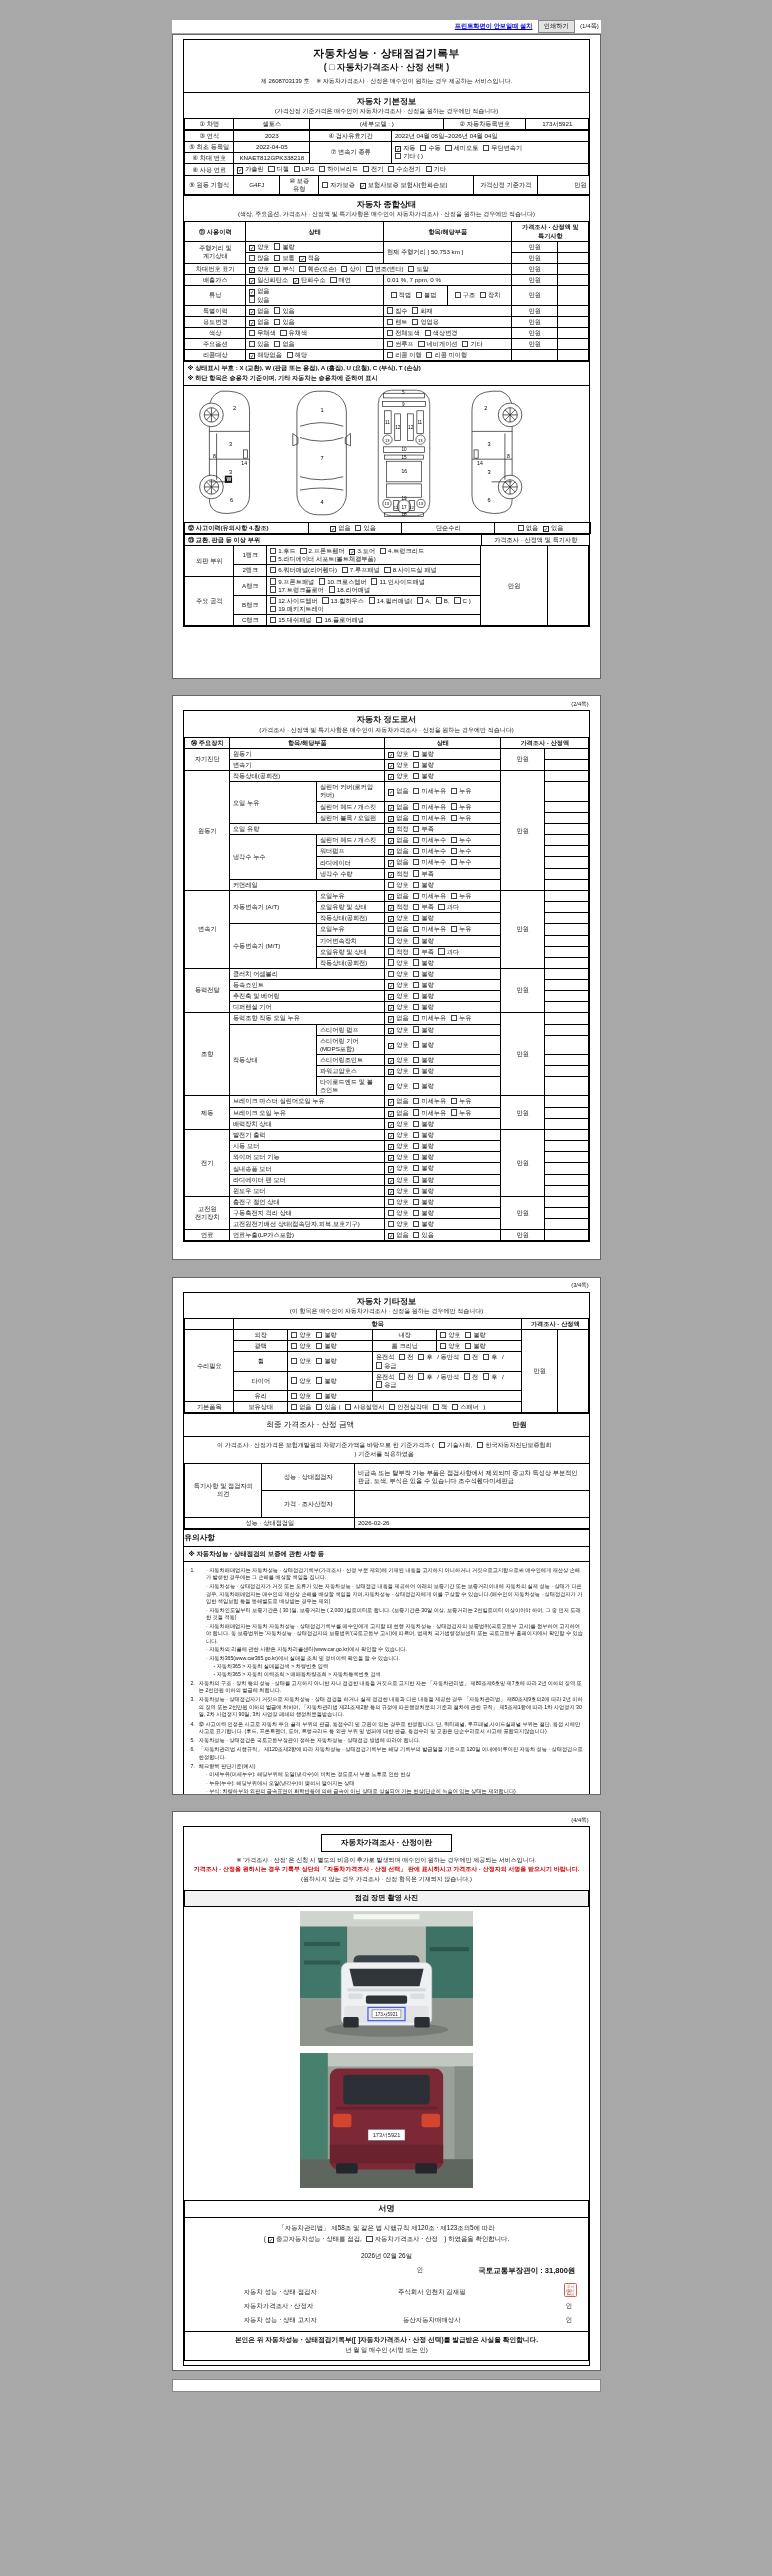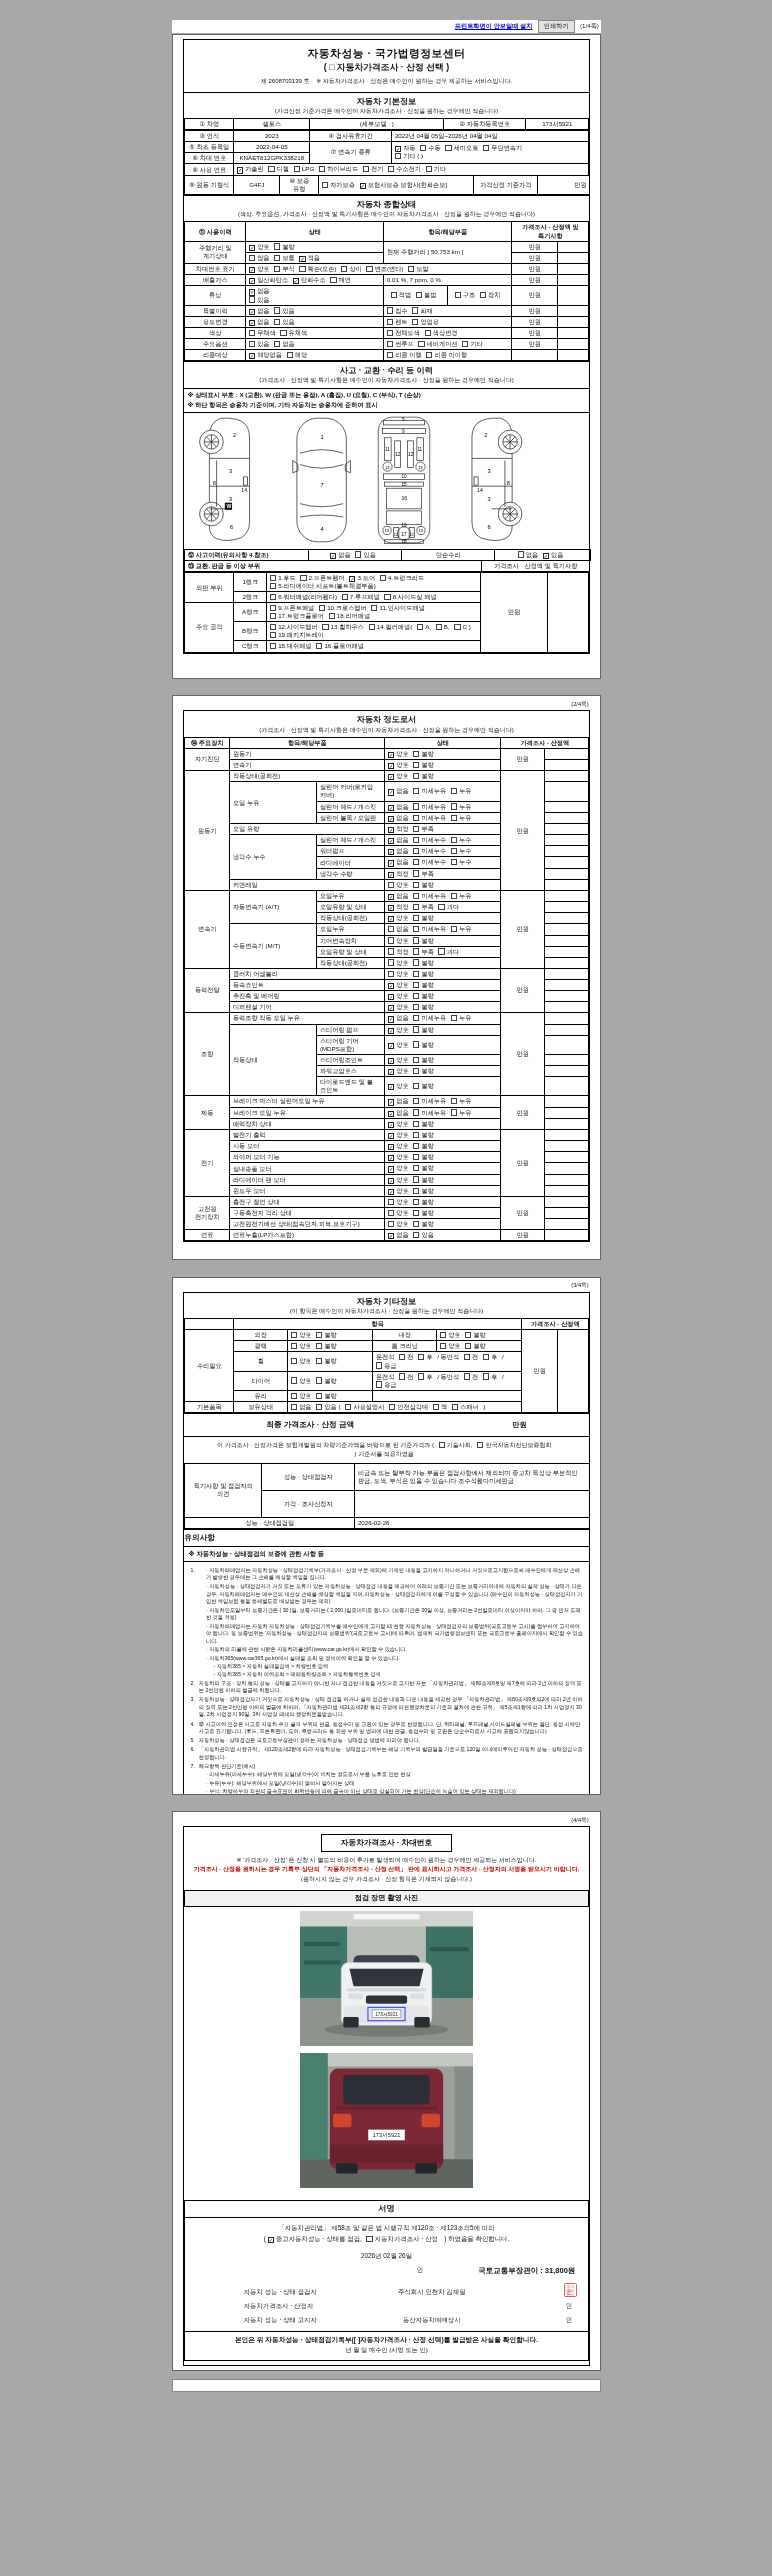--- a/index.html
+++ b/index.html
@@ -30,21 +30,21 @@
   .legend div{padding:0.5px 0;}
   .diagram{border-top:0.5px solid #000;text-align:center;padding:2.1px 0;}
   .notice-title{font-size:7.7px;font-weight:bold;text-align:left;padding:3.1px 0;border-top:1px solid #000;}
   .notice-sec{font-size:6.4px;font-weight:bold;padding:2.6px 4.1px;border-top:1px solid #000;border-bottom:0.5px solid #000;}
   .nl{padding:3.1px 5.2px 4.1px;font-size:5.2px;line-height:1.45;}
   .ni{position:relative;padding-left:9.3px;margin-top:1.5px;}
   .nn{position:absolute;left:1px;}
   .ns{padding-left:16.5px;margin-top:1px;}
   .ns2{padding-left:24px;margin-top:0.5px;}
   .finalrow{display:flex;border-top:1px solid #000;align-items:center;padding:6.2px 0;}
-  .finalrow .fl{font-size:7.7px;font-weight:bold;padding-left:82px;flex:1;}
+  .finalrow .fl{font-size:7.7px;font-weight:normal;padding-left:82px;flex:1;}
   .finalrow .fu{font-size:7.2px;font-weight:bold;padding-right:62px;}
   .basis{border-top:0.5px solid #000;font-size:6px;text-align:center;padding:4.1px 3.1px;}
   .p4labelbox{width:129px;margin:7.2px auto 0;border:1px solid #000;text-align:center;font-size:7.7px;font-weight:bold;padding:3.1px 0;background:#fff;position:relative;z-index:2;}
   .expbox{border:1px solid #000;margin-top:-9.3px;padding:12.4px 8.2px 5.2px;text-align:center;font-size:6px;line-height:1.6;}
   .expbox .red{color:#cc0000;font-weight:bold;}
   .photohead{border:1px solid #000;border-top:none;font-size:7.2px;font-weight:bold;text-align:center;padding:2.6px 0;background:#f2f2f2;}
   .photowrap{text-align:center;padding:4.1px 0 1px;}
   .signbox{border:1px solid #000;margin-top:9px;}
   .signtitle{font-size:8.2px;font-weight:bold;text-align:center;padding:2.6px 0;border-bottom:1px solid #000;}
   .signbody{padding:5.2px 12.4px 3.1px;font-size:6.4px;}
@@ -70,21 +70,21 @@
 <div class="stage">
   <div class="topgap"></div>
   <div class="toolbar">
     <a>프린트화면이 안보일때 설치</a>
     <button class="printbtn">인쇄하기</button>
     <span class="pageind">(1/4쪽)</span>
   </div>
 
   <div class="page" style="height:645px">
     <div class="box">
-      <div class="doc-title">자동차성능 · 국가법령정보센터</div>
+      <div class="doc-title">자동차성능 · 상태점검기록부</div>
       <div class="doc-sub">( □ 자동차가격조사 · 산정 선택 )</div>
       <div class="doc-no"><span>제 2608703139 호</span>&nbsp;&nbsp;&nbsp;&nbsp;<span>※ 자동차가격조사 · 산정은 매수인이 원하는 경우 제공하는 서비스입니다.</span></div>
 
       <div class="sec-head">
         <div class="sec-title">자동차 기본정보</div>
         <div class="sec-sub">(가격산정 기준가격은 매수인이 자동차가격조사 · 산정을 원하는 경우에만 적습니다)</div>
       </div>
 
       <table class="t">
         <colgroup>
@@ -254,24 +254,20 @@
         <tr>
           <td class="c">리콜대상</td>
           <td><span class="cbi"><span class="cb on">✓</span><span class="cbl">해당없음</span></span><span class="cbi"><span class="cb"></span><span class="cbl">해당</span></span></td>
           <td colspan="2"><span class="cbi"><span class="cb"></span><span class="cbl">리콜 이행</span></span><span class="cbi"><span class="cb"></span><span class="cbl">리콜 미이행</span></span></td>
           <td></td>
               <td></td>
         </tr>
       </tbody>
         </table>
 
-      <div class="sec-head" style="margin-top:-0.5px">
-        <div class="sec-title">사고 · 교환 · 수리 등 이력</div>
-        <div class="sec-sub">(가격조사 · 산정액 및 특기사항은 매수인이 자동차가격조사 · 산정을 원하는 경우에만 적습니다)</div>
-      </div>
       <div class="legend">
         <div>※ 상태표시 부호 : X (교환), W (판금 또는 용접), A (흠집), U (요철), C (부식), T (손상)</div>
         <div>※ 하단 항목은 승용차 기준이며, 기타 자동차는 승용차에 준하여 표시</div>
       </div>
 
       <div class="diagram">
         <svg width="381" height="130" viewBox="0 0 740 252">
 
           <g stroke="#222" fill="none" stroke-width="1.4">
             <path d="M48,6 Q84,4 96,18 Q104,28 104,44 L104,208 Q104,228 88,238 Q60,248 40,240 Q26,234 26,216 L26,40 Q26,14 48,6 Z"></path>
@@ -821,21 +817,21 @@
           <div class="ni"><span class="nn">4.</span><span>특기사항란은 가격조사 · 산정자의 자동차 성능 · 상태에 대한 견해가 성능 · 상태점검자의 견해와 다를 경우 표시합니다.</span></div>
         </div>
     </div>
   </div>
 
   <div class="pgap"></div>
 
   <div class="page" style="height:560px">
     <div class="pagelabel">(4/4쪽)</div>
     <div class="box" style="padding-bottom:4.1px">
-      <div class="p4labelbox">자동차가격조사 · 차대번호</div>
+      <div class="p4labelbox">자동차가격조사 · 산정이란</div>
       <div class="expbox" style="border:none;border-bottom:1px solid #000">
         <div>※ '가격조사 · 산정' 은 신청 시 별도의 비용이 추가로 발생되며 매수인이 원하는 경우에만 제공되는 서비스입니다.</div>
         <div class="red">가격조사 · 산정을 원하시는 경우 기록부 상단의 「자동차가격조사 · 산정 선택」 란에 표시하시고 가격조사 · 산정자의 서명을 받으시기 바랍니다.</div>
         <div>(원하시지 않는 경우 가격조사 · 산정 항목은 기재되지 않습니다.)</div>
       </div>
       <div class="photohead">점검 장면 촬영 사진</div>
 
       <div class="photowrap">
         <svg width="173" height="135" viewBox="0 0 336 262">
           <rect width="336" height="262" fill="#cfd4cf"></rect>

